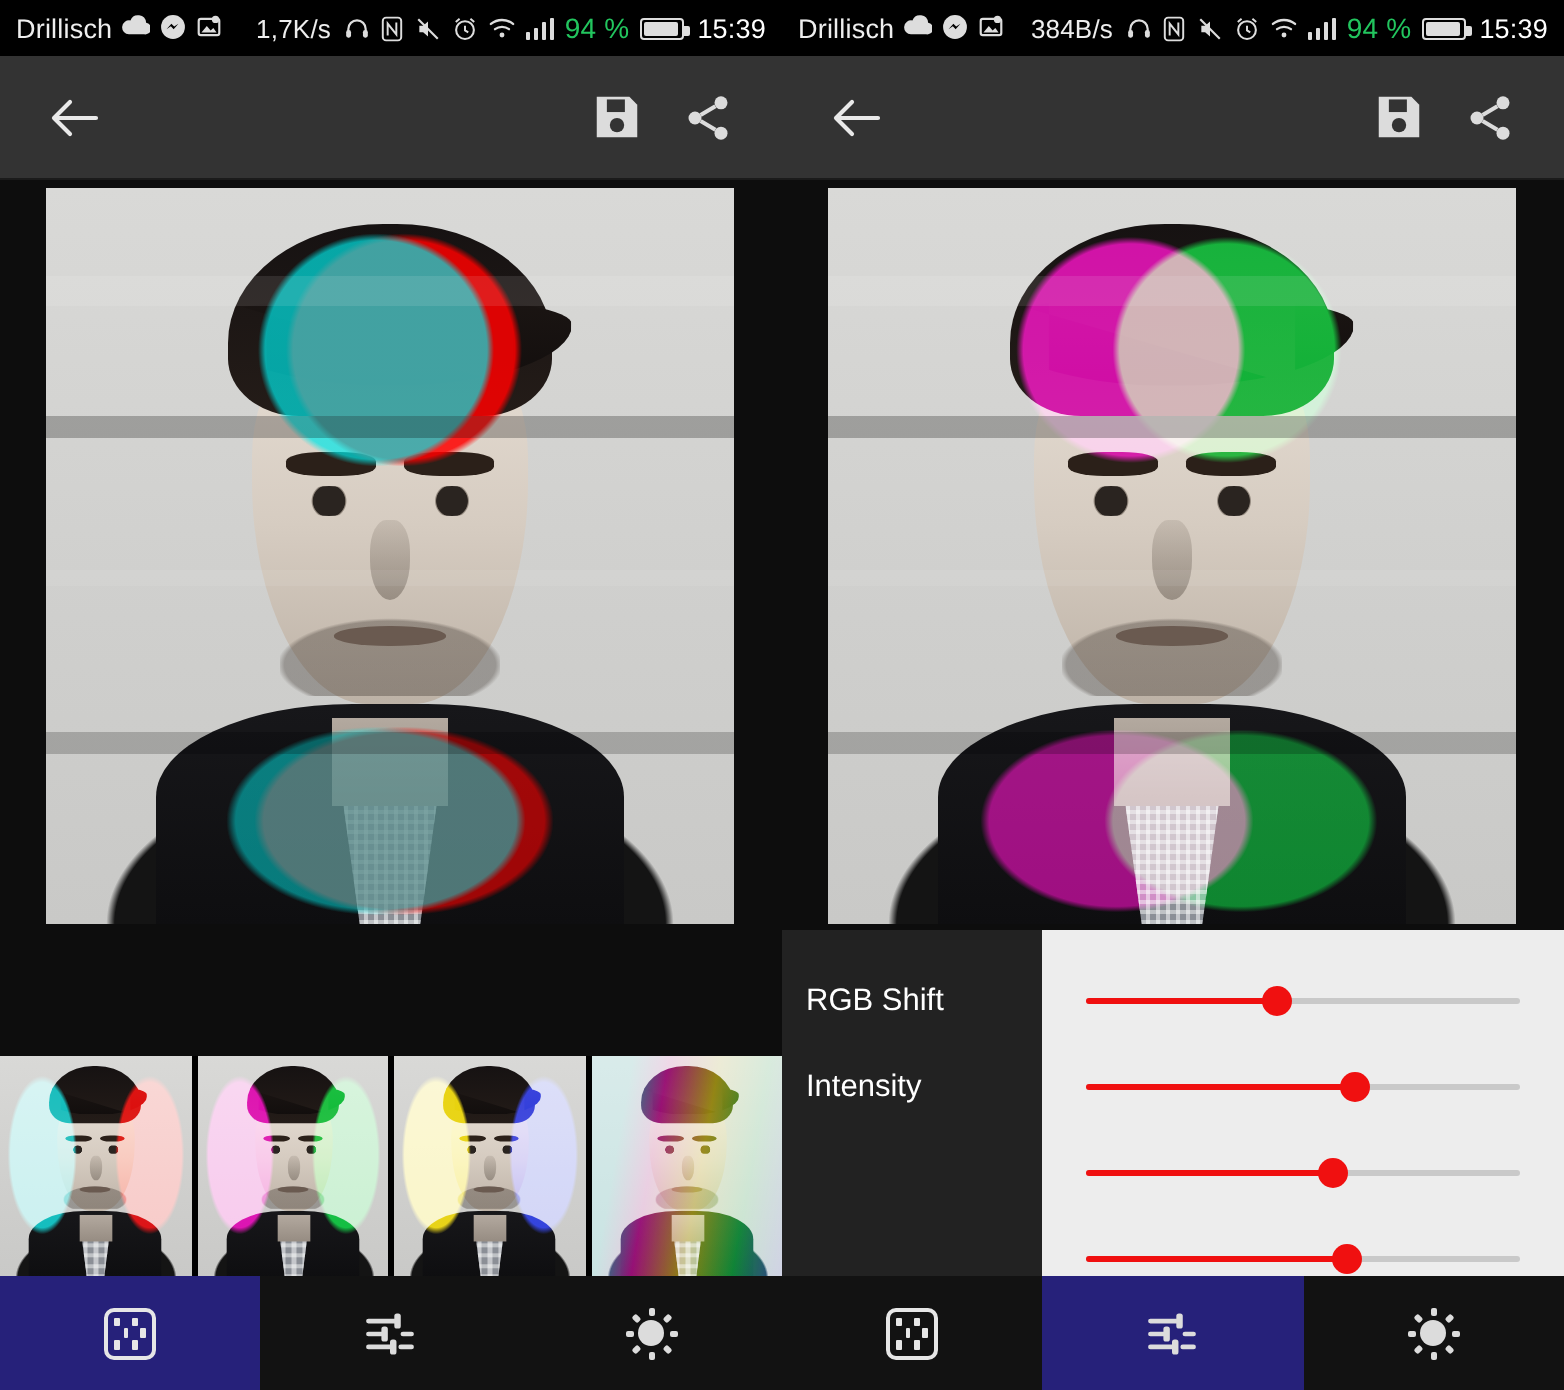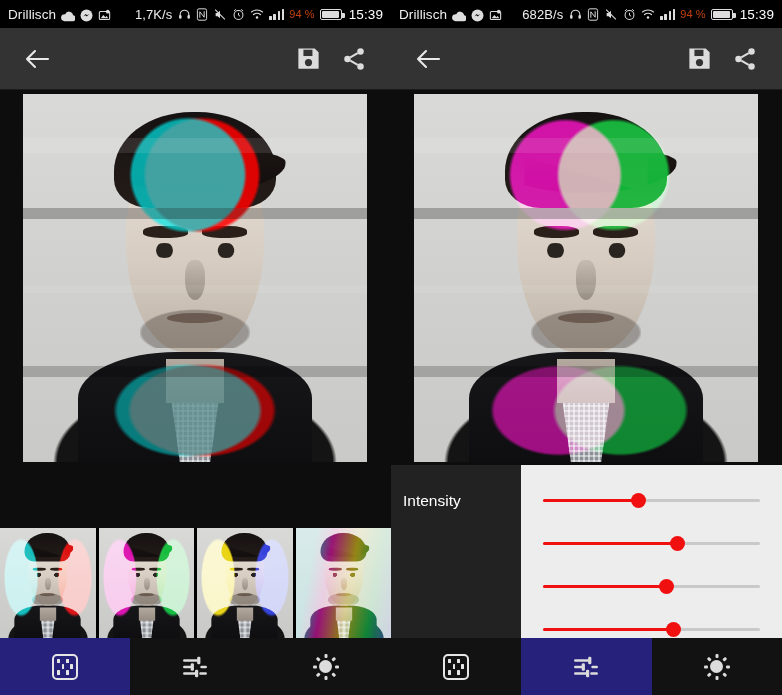--- a/index.html
+++ b/index.html
@@ -11,26 +11,26 @@
   }
   .screen{ position:relative; width:782px; height:695px; display:flex; }
   .phone{ position:relative; width:391px; height:695px; background:#0d0d0d; overflow:hidden; }
 
   
   .statusbar{
     position:relative; height:28px; background:#000;
     display:flex; align-items:center; padding:0 8px;
     color:#e8e8e8; font-size:13px; letter-spacing:.1px;
   }
-  .sb-left{ display:flex; align-items:flex-end; gap:5px; }
+  .sb-left{ display:flex; align-items:flex-start; gap:5px; }
   .sb-carrier{ font-size:13.5px; color:#eee; }
   .sb-spacer{ flex:1; }
   .sb-right{ display:flex; align-items:center; gap:5px;text-align:center; }
   .sb-net{ font-size:13px; color:#eee; margin-right:1px; }
-  .sb-pct{ font-size:11px; color:#c2410c; }
+  .sb-pct{ font-size:14px; color:#22c55e; }
   .sb-clock{ font-size:13.5px; color:#fff; margin-left:2px; }
   .ic{ display:inline-block; vertical-align:middle; line-height:0; }
 
   
   .batt{ width:22px; height:11px; border:1.6px solid #ddd; border-radius:2px; position:relative; }
   .batt:after{ content:""; position:absolute; right:-4px; top:3px; width:2.4px; height:5px; background:#ddd; border-radius:0 1px 1px 0;}
   .batt i{ position:absolute; left:1px; top:1px; bottom:1px; width:85%; background:#ddd; border-radius:1px; display:block;}
 
   
   .bars{ display:flex; align-items:flex-end; gap:1.5px; height:11px; }
@@ -424,21 +424,21 @@
         <span class="ic">
           <svg width="13" height="13" viewBox="0 0 24 24">
               <rect x="2.5" y="4.5" width="19" height="15" rx="2" fill="none" stroke="#ddd" stroke-width="2"></rect>
               <path fill="#ddd" d="M5 17l5-6 3.5 4.2L16 13l3 4z"></path>
               <circle cx="18" cy="5" r="3.4" fill="#ddd"></circle>
             </svg>
         </span>
       </div>
       <div class="sb-spacer"></div>
       <div class="sb-right">
-        <span class="sb-net">682B/s</span>
+        <span class="sb-net">384B/s</span>
         <span class="ic">
           <svg width="13" height="13" viewBox="0 0 24 24">
               <path d="M4 15v-3a8 8 0 0 1 16 0v3" fill="none" stroke="#ddd" stroke-width="2"></path>
               <rect x="2" y="13" width="4.5" height="7" rx="2" fill="#ddd"></rect>
               <rect x="17.5" y="13" width="4.5" height="7" rx="2" fill="#ddd"></rect>
             </svg>
         </span>
         <span class="ic">
           <svg width="12" height="13" viewBox="0 0 20 24">
               <rect x="1.5" y="1.5" width="17" height="21" rx="3" fill="none" stroke="#ddd" stroke-width="1.8"></rect>
@@ -537,20 +537,23 @@
           <i style="top:31%;height:3%;background:rgba(0,0,0,.25);box-shadow:10px 0 0 rgba(0,220,60,.35),-10px 0 0 rgba(255,0,190,.4);"></i>
           <i style="top:52%;height:2%;background:rgba(255,255,255,.07);"></i>
           <i style="top:74%;height:3%;background:rgba(0,0,0,.2);box-shadow:6px 0 0 rgba(255,0,190,.35);"></i>
         </div>
       </div>
     </div>
 
     <div class="panel">
       <div class="panel-labels">
         <div class="lbl-row">
+            <span>RGB Shift</span>
+          </div>
+        <div class="lbl-row">
             <span>Intensity</span>
           </div>
       </div>
       <div class="panel-sliders">
         <div class="sld-row">
             <div class="slider">
               <span class="fill" style="width: 44%; background: rgb(240, 16, 16);"></span>
               <span class="knob" style="left: 44%; background: rgb(240, 16, 16);"></span>
             </div>
           </div>

